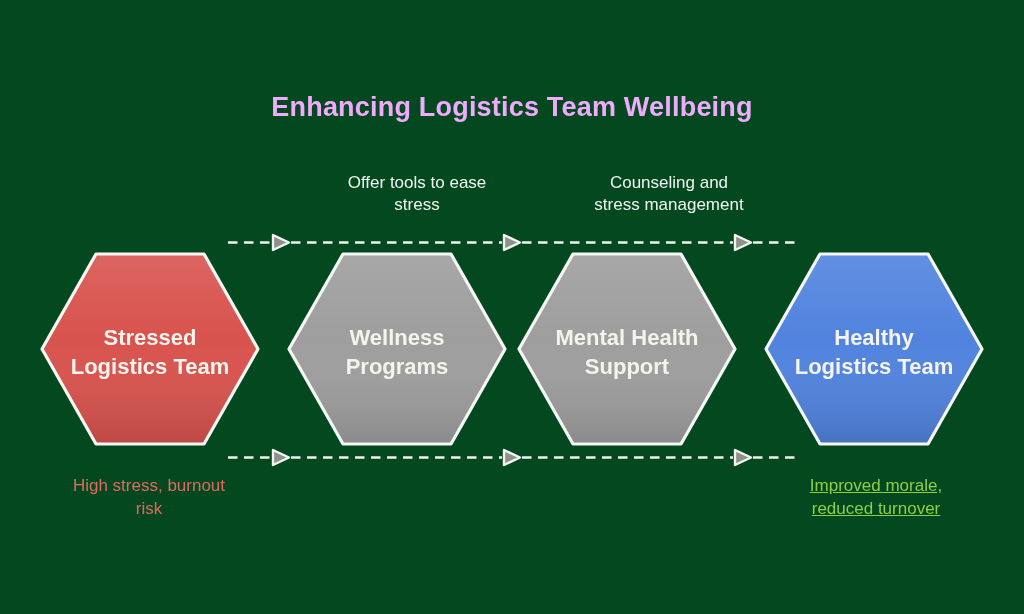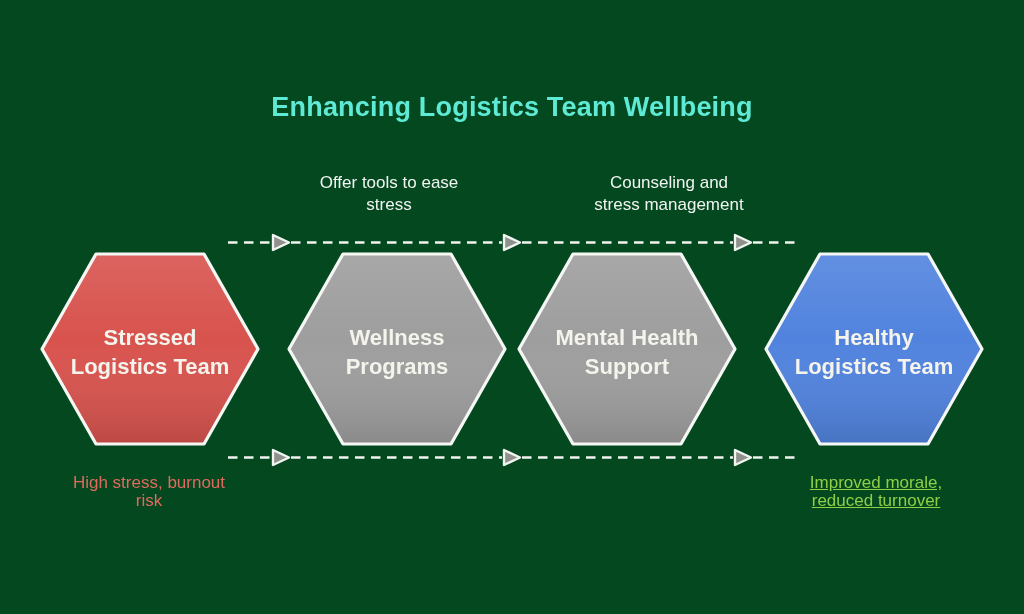--- a/index.html
+++ b/index.html
@@ -15,35 +15,35 @@
     position: relative;
     width: 1024px;
     height: 614px;
   }
   .diagram-title {
     position: absolute;
     top: 92px;
     left: 0;
     width: 1024px;
     text-align: center;
-    color: #5eead4;
+    color: #f0abfc;
     font-size: 27px;
     font-weight: bold;
     letter-spacing: 0.2px;
   }
   .transition-label {
     position: absolute;
     top: 172px;
     width: 162px;
     text-align: center;
     color: #F1F5F1;
     font-size: 17px;
     line-height: 21.5px;
   }
-  #transition-1 { left: 308px; }
+  #transition-1 { left: 336px; }
   #transition-2 { left: 546px; margin-left: 42px; }
   .arrows-layer {
     position: absolute;
     top: 0;
     left: 0;
     pointer-events: none;
   }
   .hex-node {
     position: absolute;
     top: 254px;
@@ -76,21 +76,21 @@
     line-height: 29px;
     padding: 5px 23px 0 23px;
     box-sizing: border-box;
   }
   .annotation {
     position: absolute;
     top: 474px;
     width: 172px;
     text-align: center;
     font-size: 17px;
-    line-height: 18px;
+    line-height: 23px;
   }
   #annotation-left { left: 63px; }
   #annotation-right { left: 790px; }
 </style>
 </head>
 <body>
 
 <div class="canvas">
 
   <svg width="0" height="0" style="position:absolute" aria-hidden="true">

